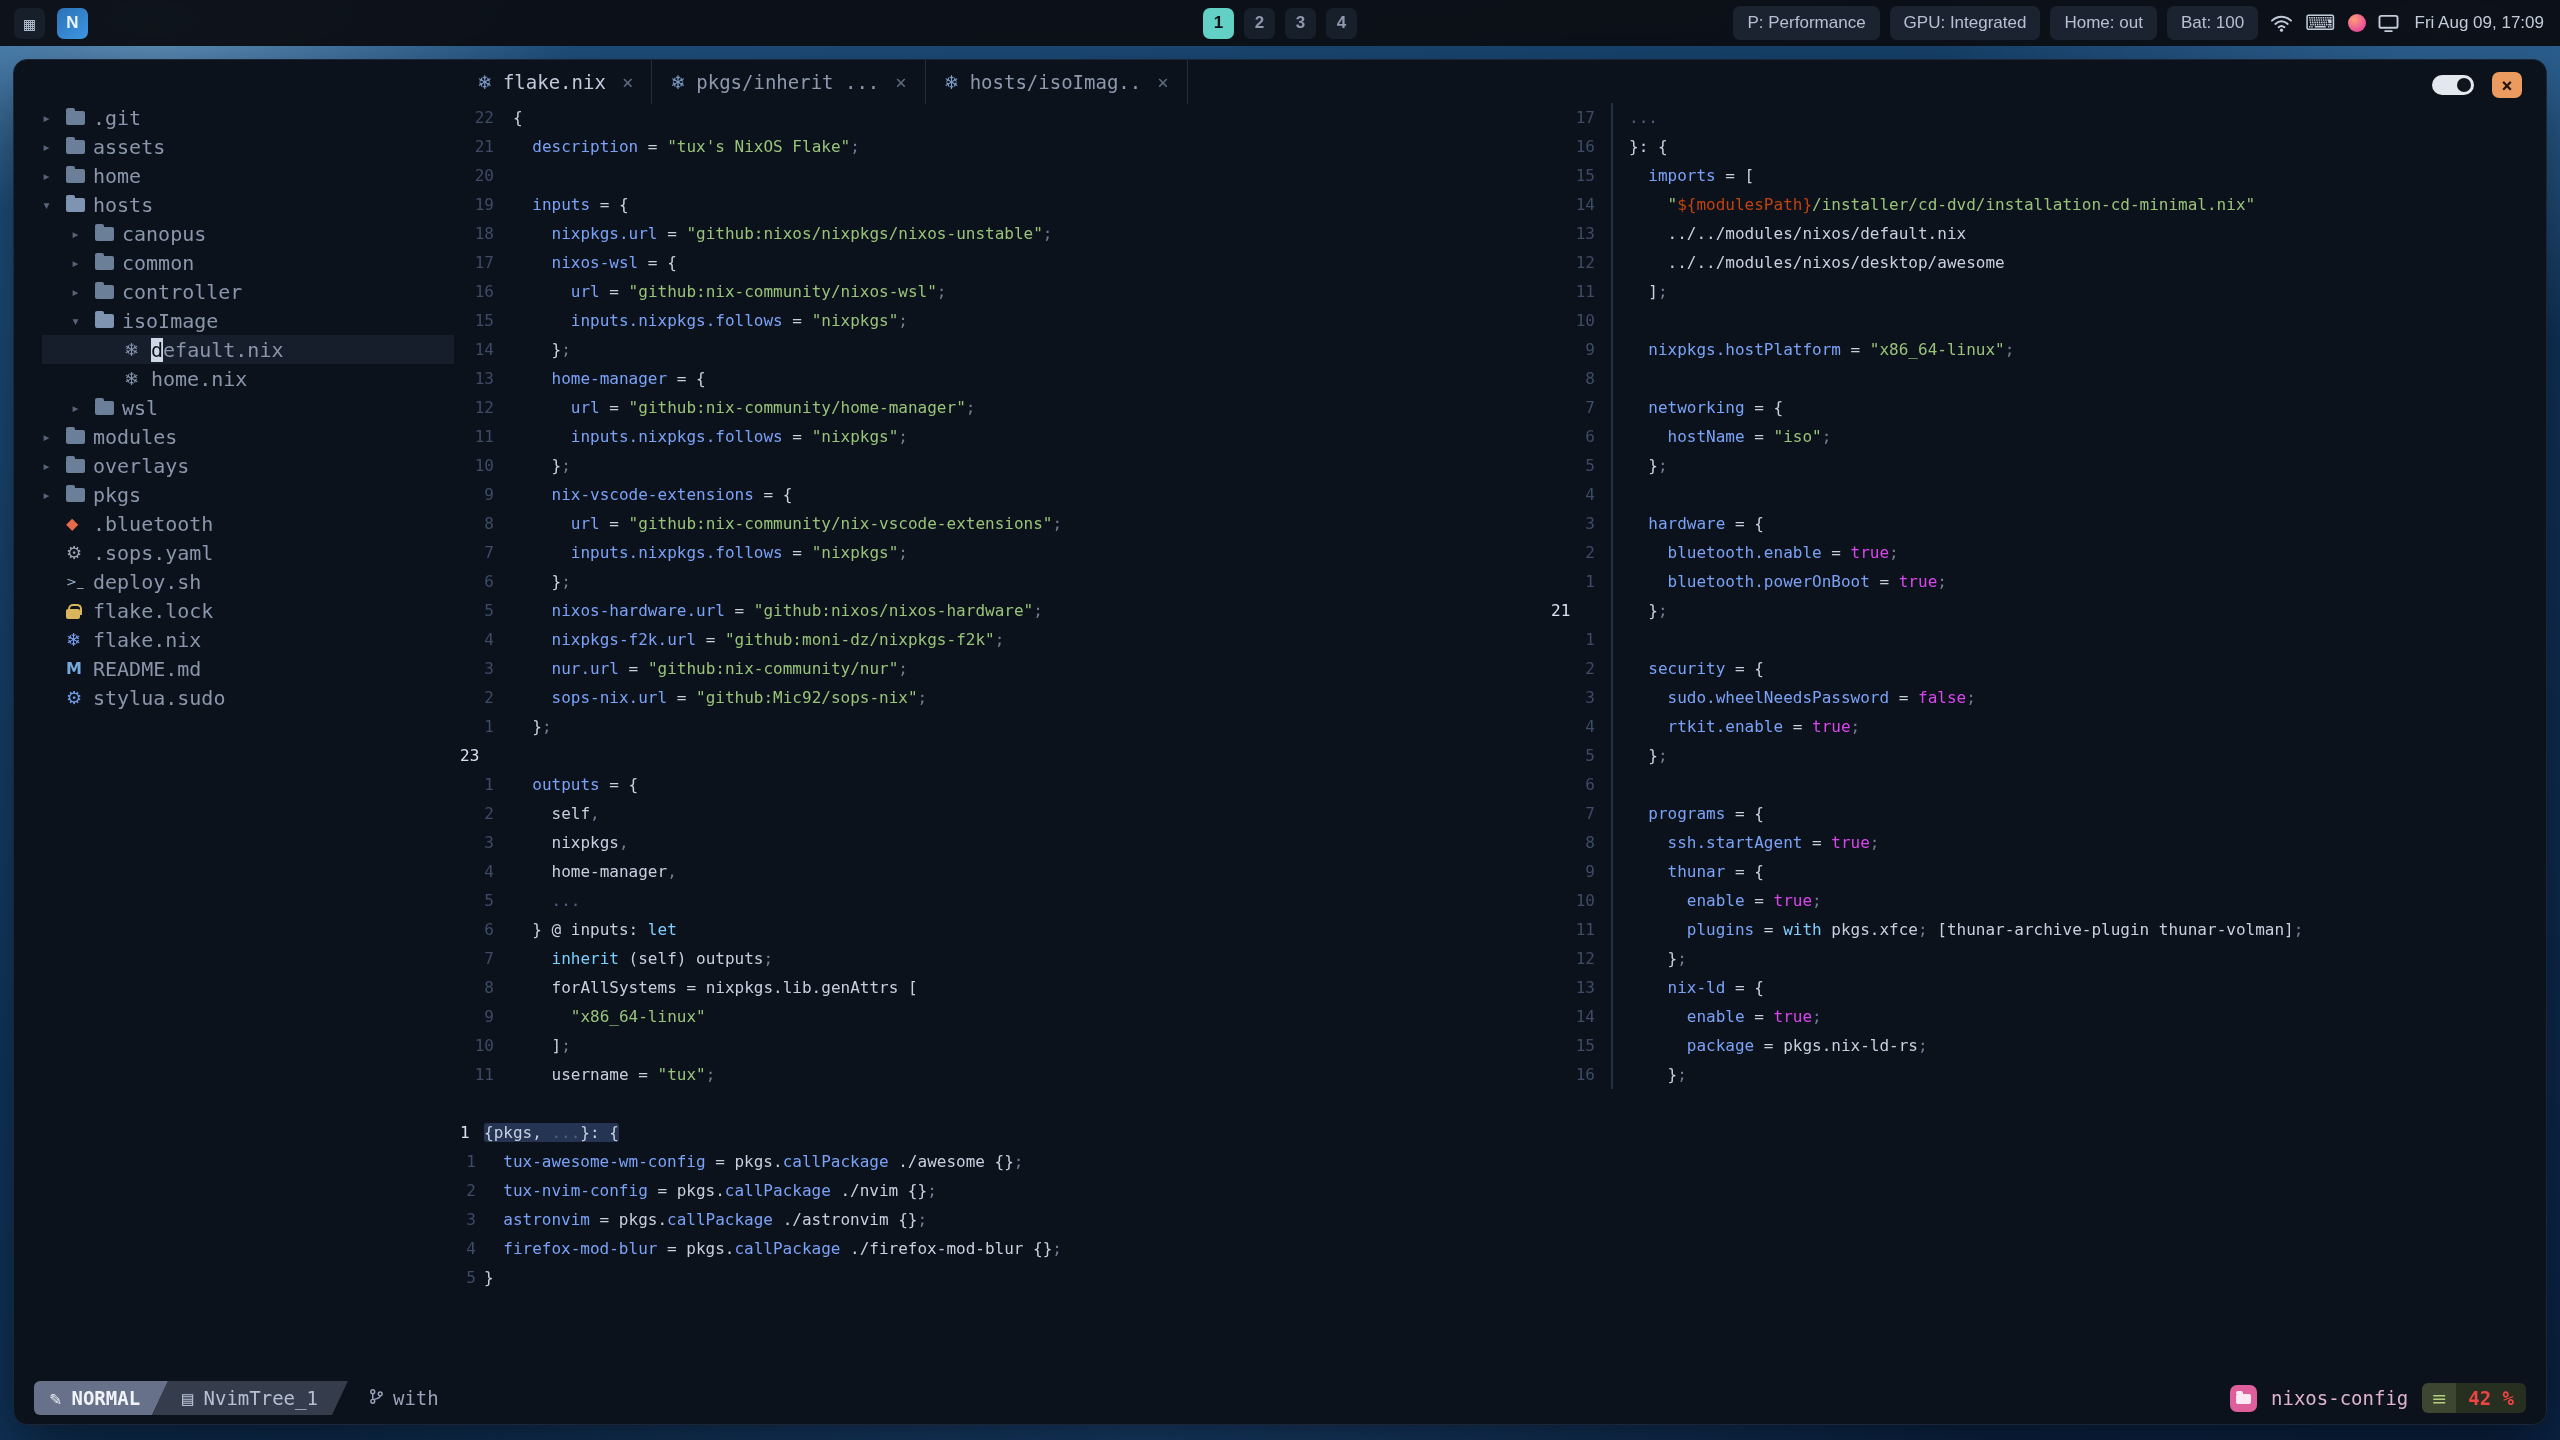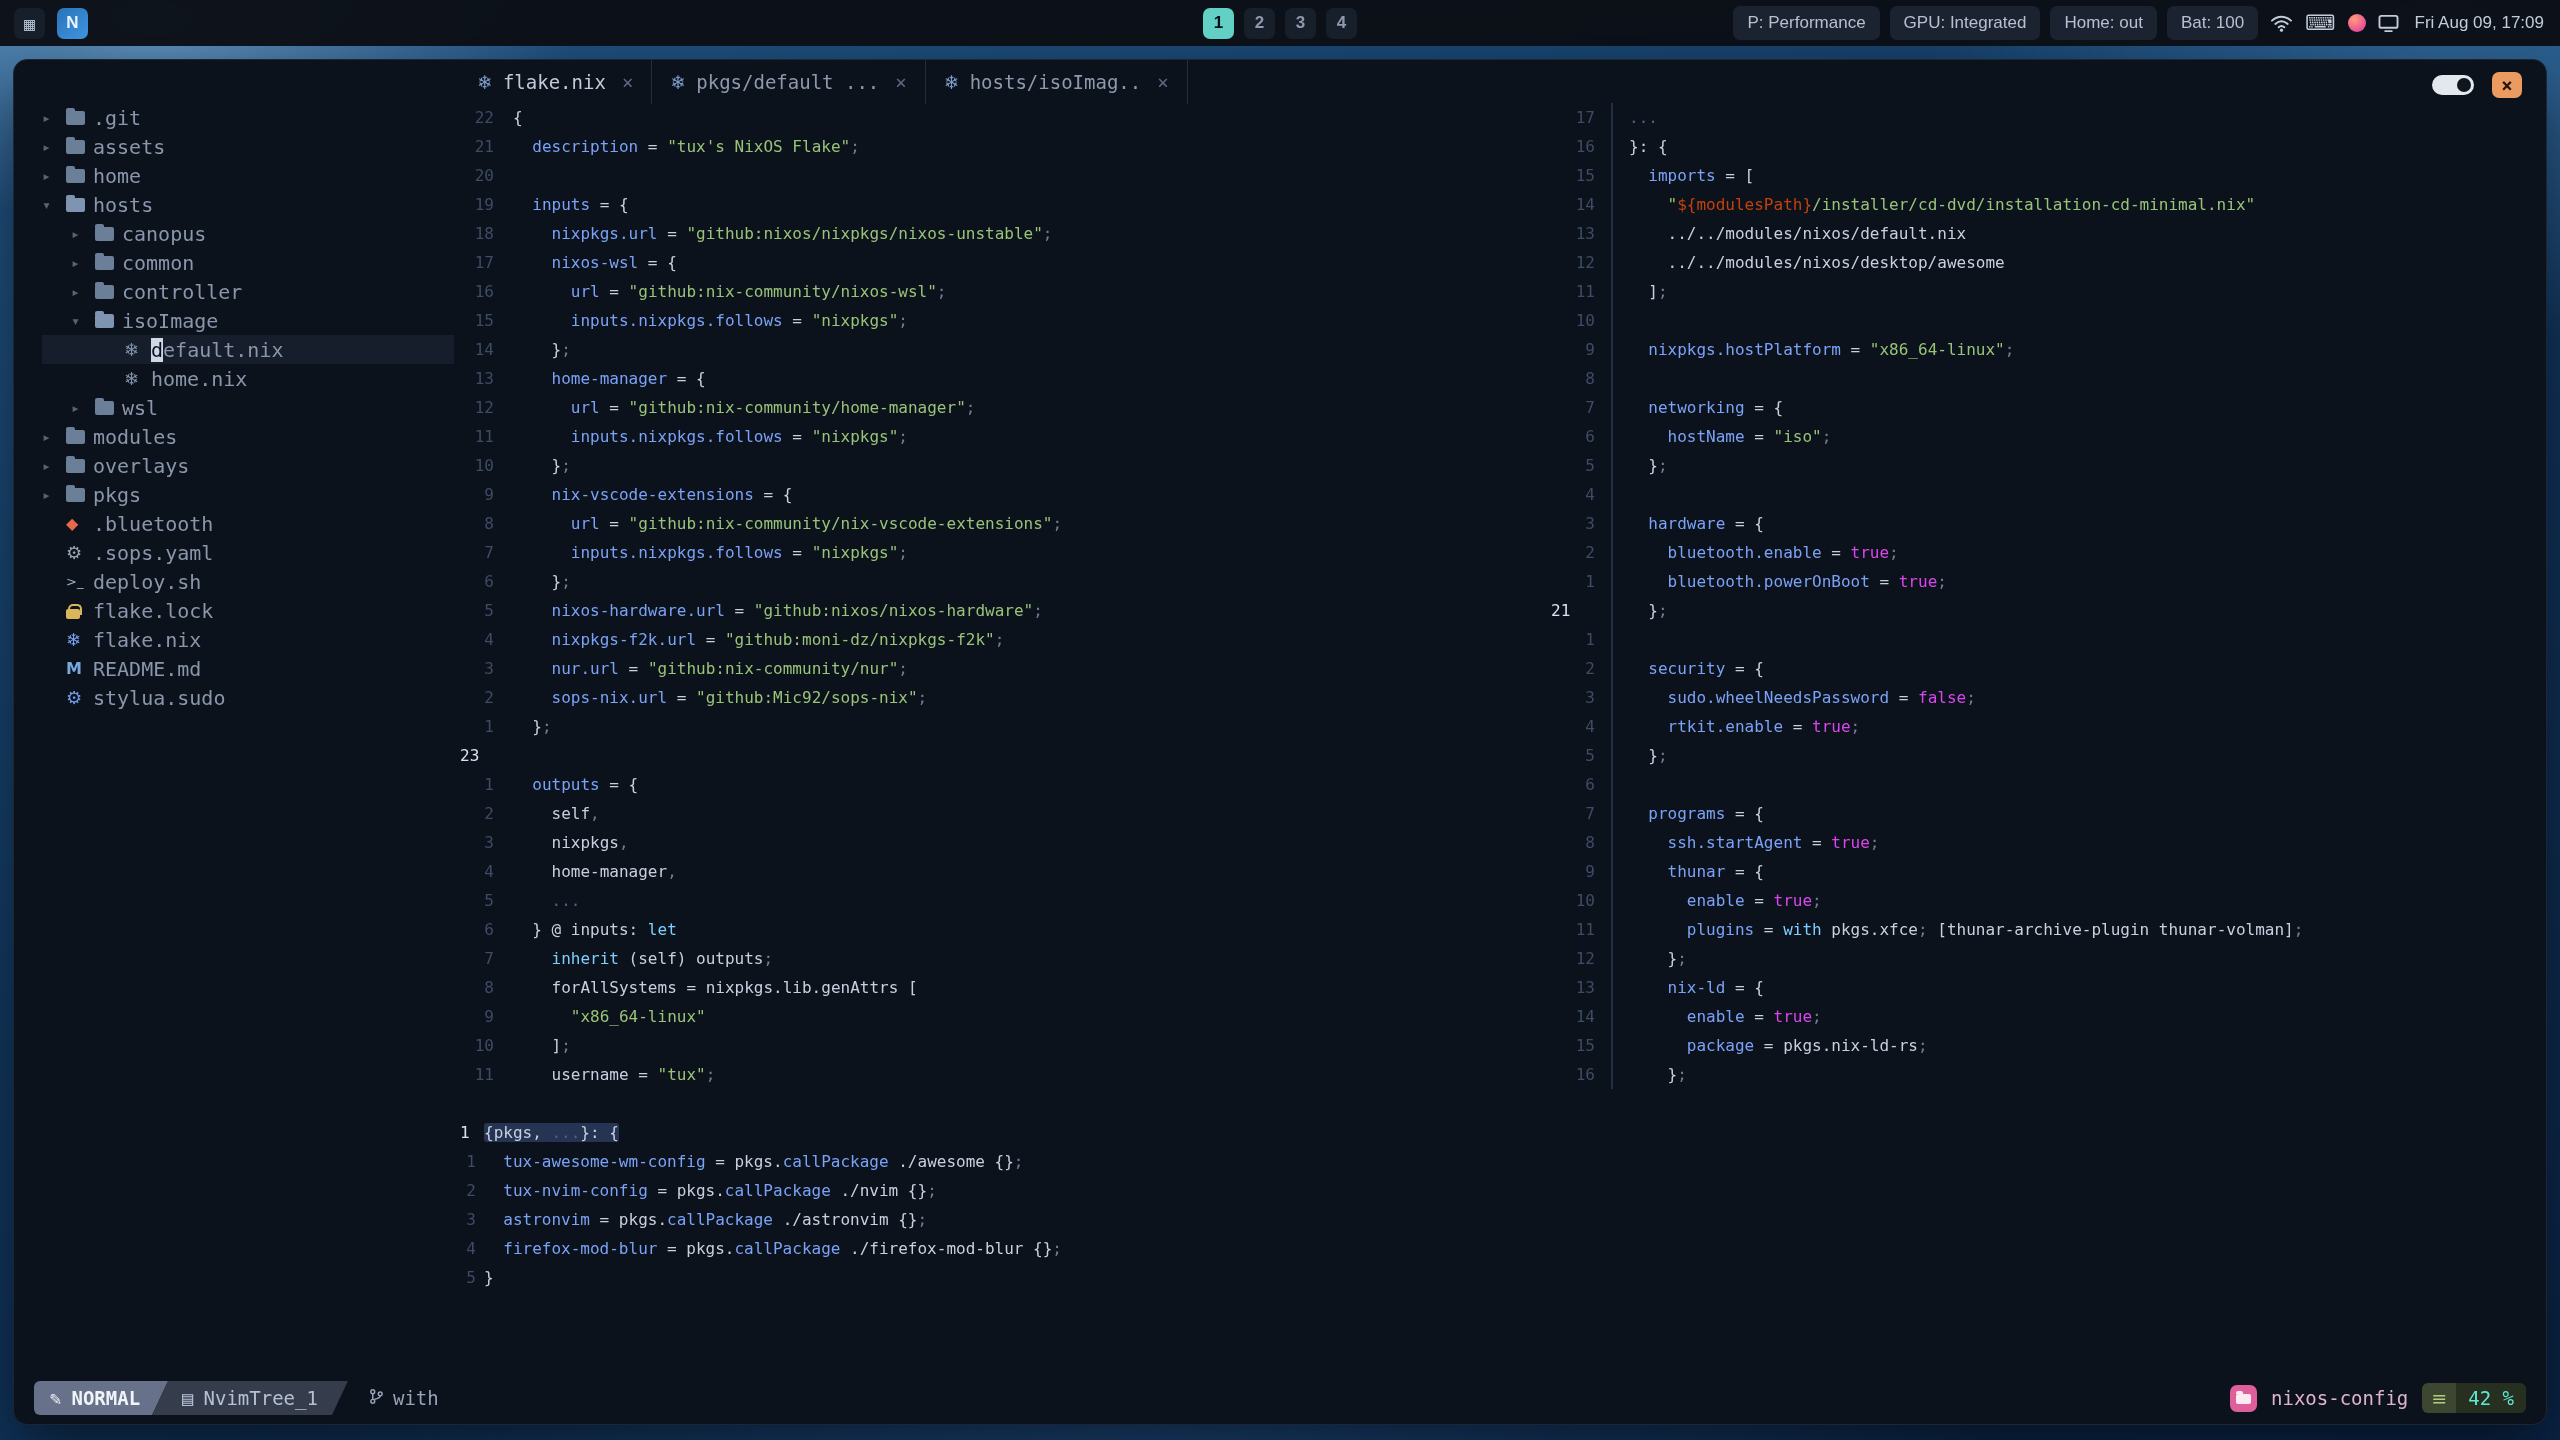--- a/index.html
+++ b/index.html
@@ -122,21 +122,21 @@
   .sl-right { margin-left:auto; display:flex; align-items:center; gap:14px; }
   .proj-badge { width:27px; height:27px; border-radius:7px; background:#df5f9d; position:relative; }
   .proj-badge::before { content:''; position:absolute; left:6px; top:9px; width:15px; height:10px;
     background:#ffe9f3; border-radius:2px; }
   .proj-badge::after { content:''; position:absolute; left:6px; top:6px; width:7px; height:3px;
     background:#ffe9f3; border-radius:2px 2px 0 0; }
   .sl-proj { color:#dfb3cd; }
   .sl-pct { display:flex; align-items:stretch; border-radius:6px; overflow:hidden; height:30px; }
   .sl-pct .pic { background:#3c4631; color:#b2cd7e; display:flex; align-items:center; padding:0 9px;
     font-family:"DejaVu Sans",sans-serif; }
-  .sl-pct .ptx { background:#272f20; color:#5eead4; display:flex; align-items:center; padding:5px 12px; }
+  .sl-pct .ptx { background:#272f20; color:#ef4444; display:flex; align-items:center; padding:5px 12px;font-weight:bold; }
 </style>
 </head>
 <body>
 
 <div class="topbar">
   <div class="tb-left">
     <div class="tb-app">▦</div>
     <div class="tb-logo">N</div>
   </div>
   <div class="tb-center">
@@ -175,21 +175,21 @@
 <div class="window">
   <div class="tabbar">
     <div class="tabs">
         <div class="tab active">
           <span class="tab-ic">❄</span>
           <span class="tab-lb">flake.nix</span>
           <span class="tab-x">×</span>
         </div>
         <div class="tab">
           <span class="tab-ic">❄</span>
-          <span class="tab-lb">pkgs/default ...</span>
+          <span class="tab-lb">pkgs/inherit ...</span>
           <span class="tab-x">×</span>
         </div>
         <div class="tab">
           <span class="tab-ic">❄</span>
           <span class="tab-lb">hosts/isoImag..</span>
           <span class="tab-x">×</span>
         </div>
       </div>
     <div class="win-controls">
       <div class="toggle">

